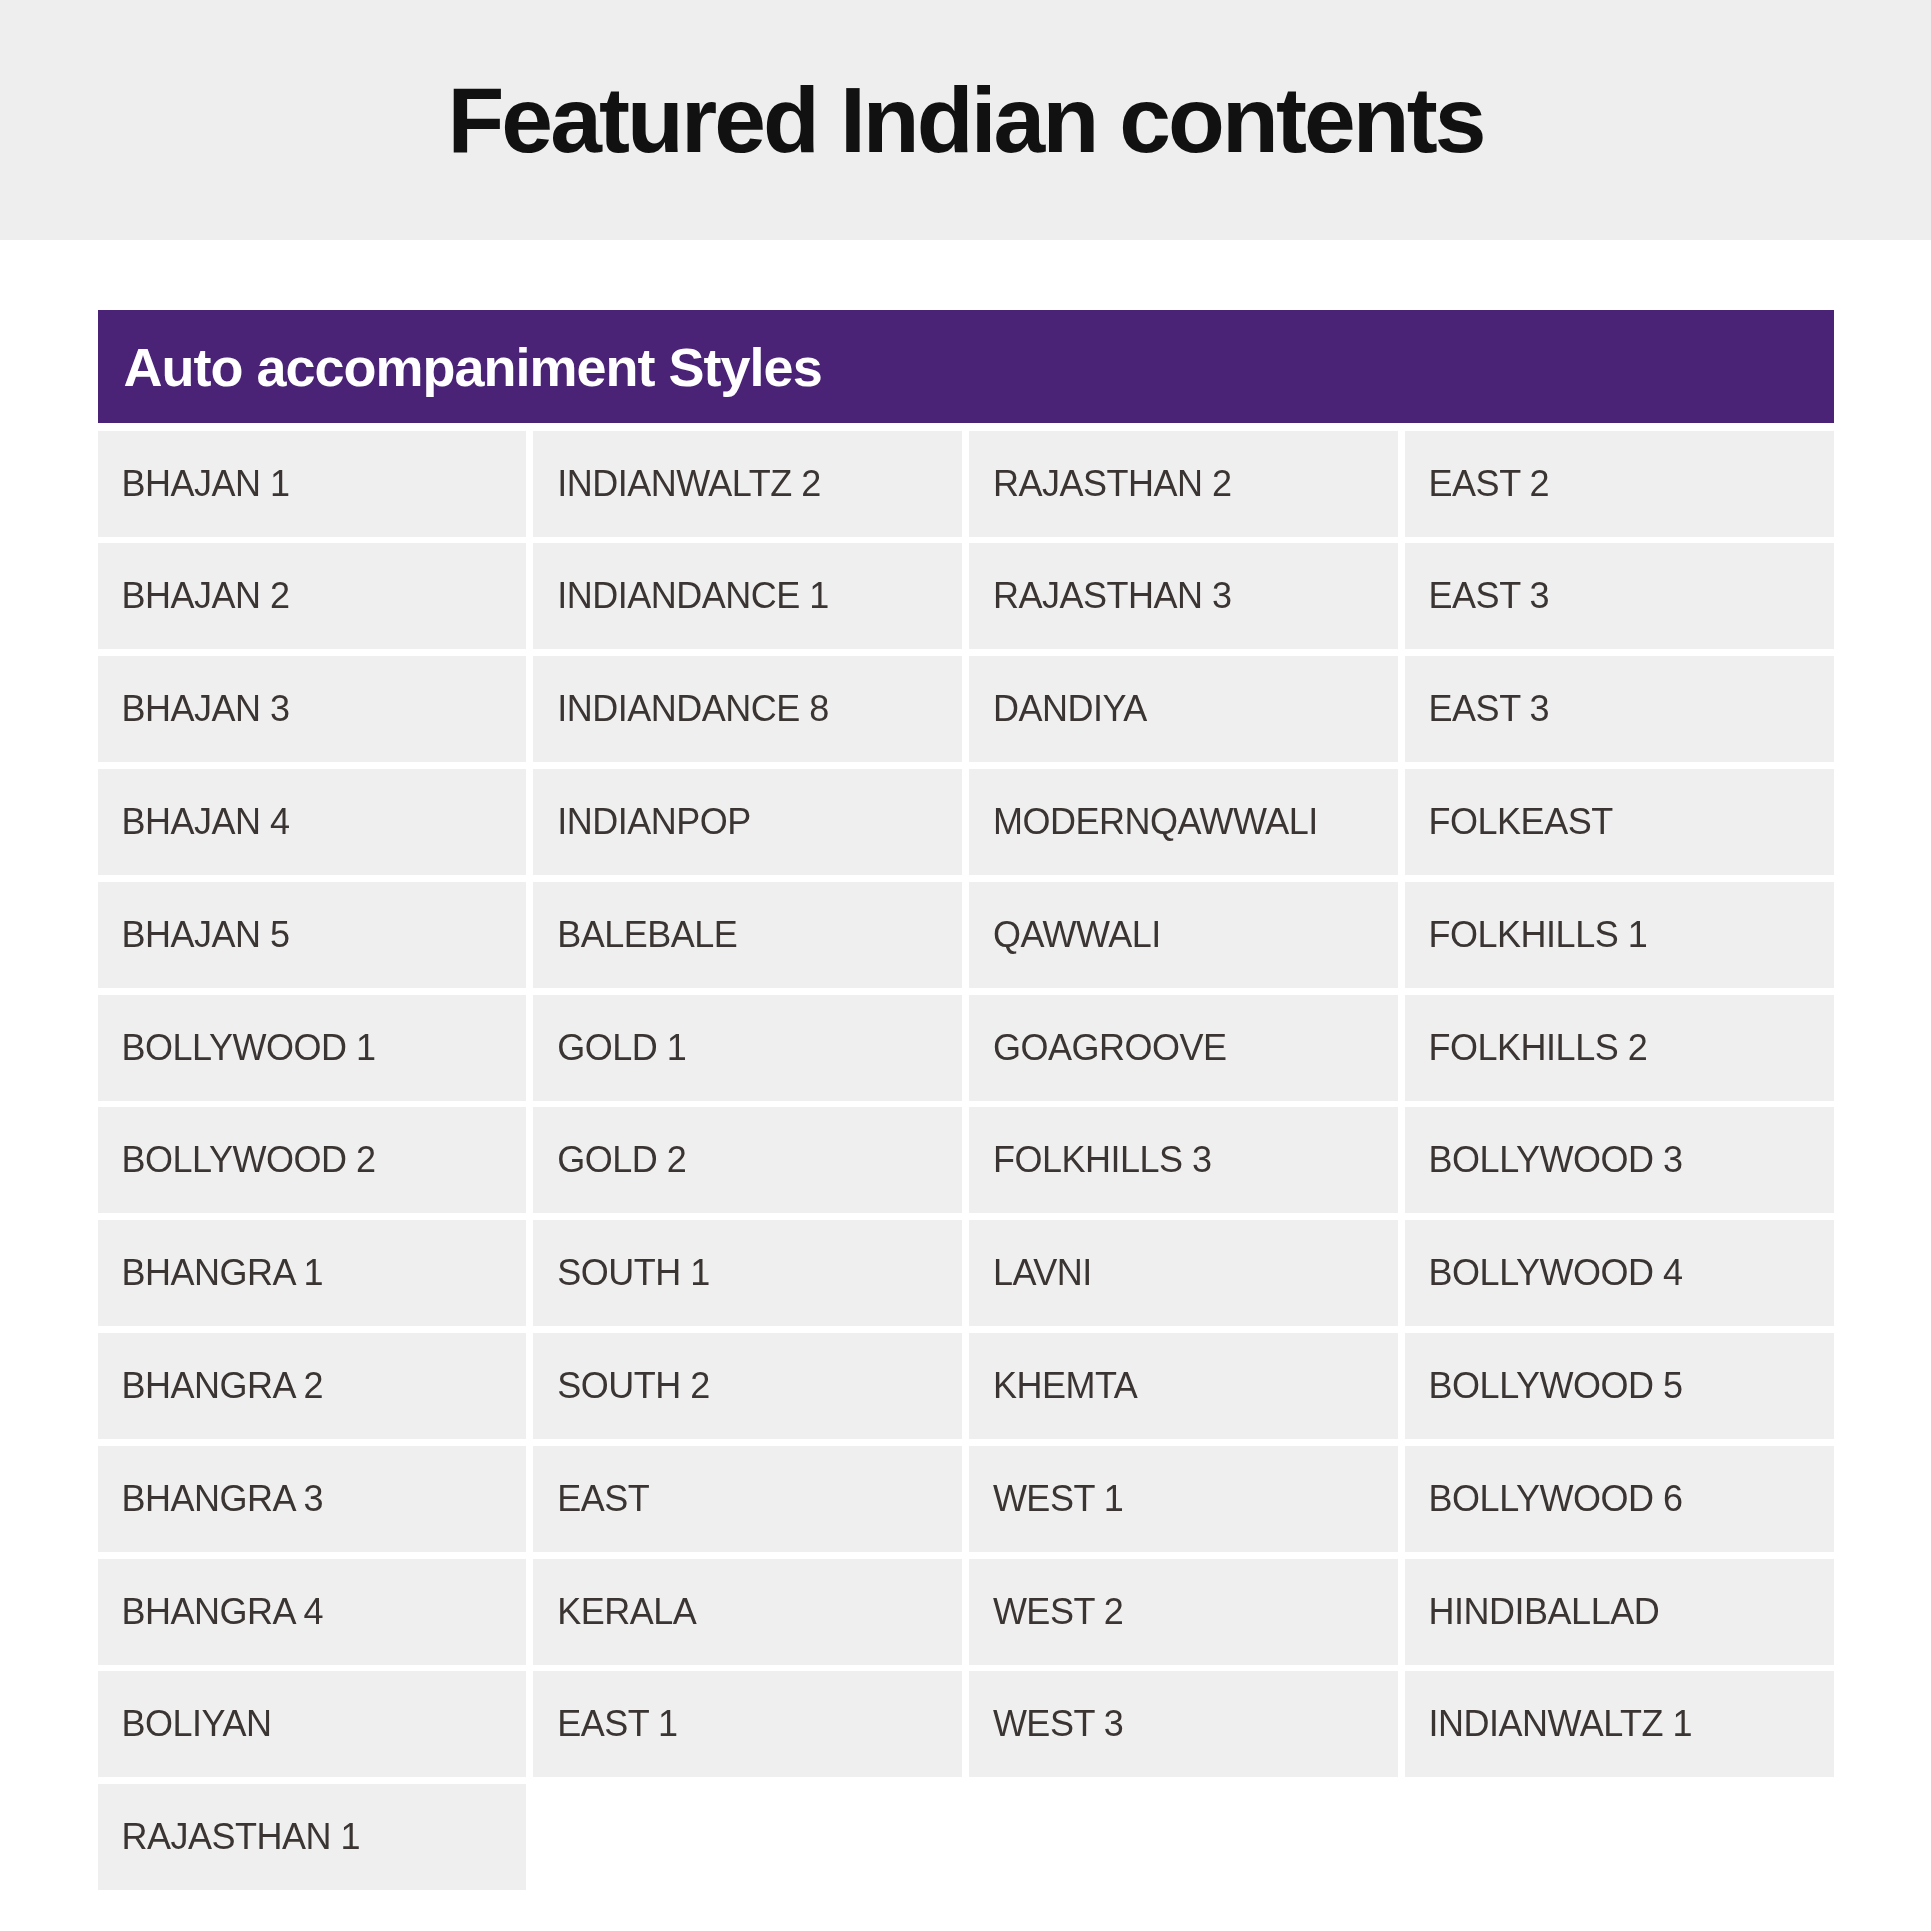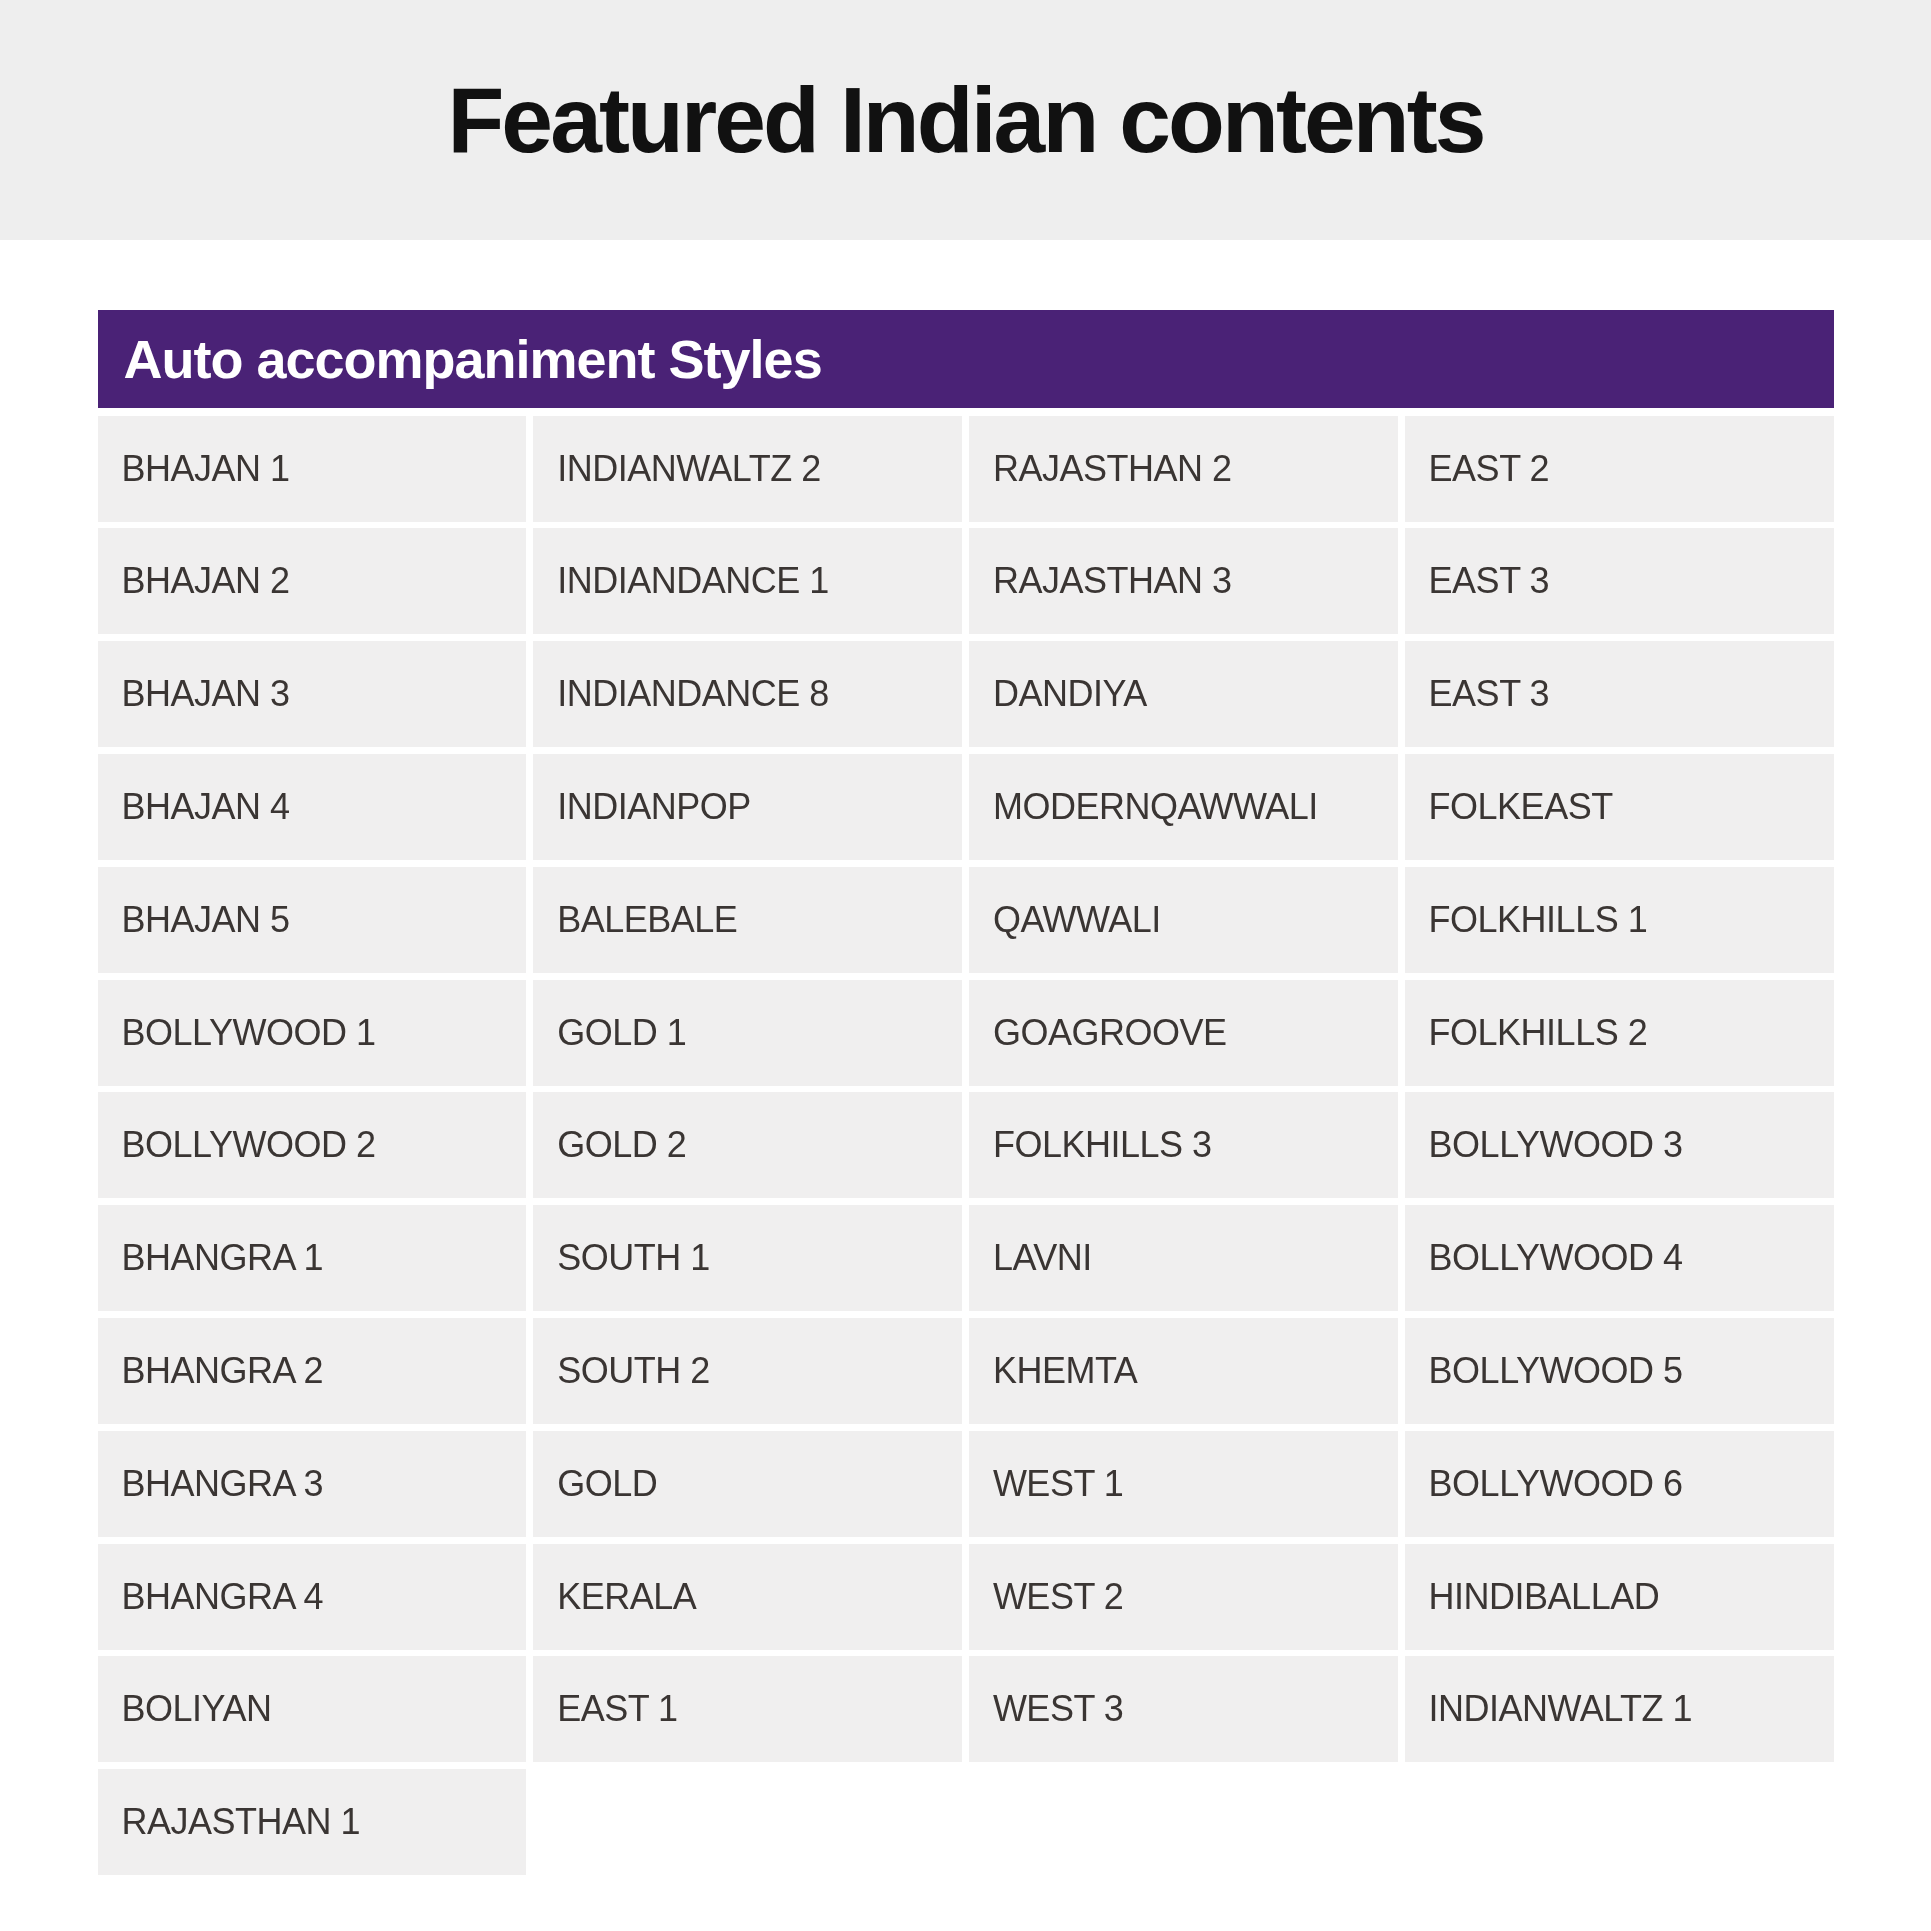--- a/index.html
+++ b/index.html
@@ -25,21 +25,21 @@
     font-weight: 700;
     letter-spacing: -2.9px;
     color: var(--title-text, #111111);
     white-space: nowrap;
   }
   .table-wrap {
     width: 1736px;
     margin: 70px auto 0 auto;
   }
   .table-header {
-    height: 98px;
+    height: 113px;
     background: var(--accent-purple, #4a2276);
     display: flex;
     align-items: center;
     padding-left: 26px;
     box-sizing: border-box;
   }
   .table-header span {
     color: var(--header-text, #ffffff);
     font-size: 54px;
     font-weight: 700;
@@ -107,21 +107,21 @@
       <div class="cell">BOLLYWOOD 3</div>
       <div class="cell">BHANGRA 1</div>
       <div class="cell">SOUTH 1</div>
       <div class="cell">LAVNI</div>
       <div class="cell">BOLLYWOOD 4</div>
       <div class="cell">BHANGRA 2</div>
       <div class="cell">SOUTH 2</div>
       <div class="cell">KHEMTA</div>
       <div class="cell">BOLLYWOOD 5</div>
       <div class="cell">BHANGRA 3</div>
-      <div class="cell">GOLD</div>
+      <div class="cell">EAST</div>
       <div class="cell">WEST 1</div>
       <div class="cell">BOLLYWOOD 6</div>
       <div class="cell">BHANGRA 4</div>
       <div class="cell">KERALA</div>
       <div class="cell">WEST 2</div>
       <div class="cell">HINDIBALLAD</div>
       <div class="cell">BOLIYAN</div>
       <div class="cell">EAST 1</div>
       <div class="cell">WEST 3</div>
       <div class="cell">INDIANWALTZ 1</div>

